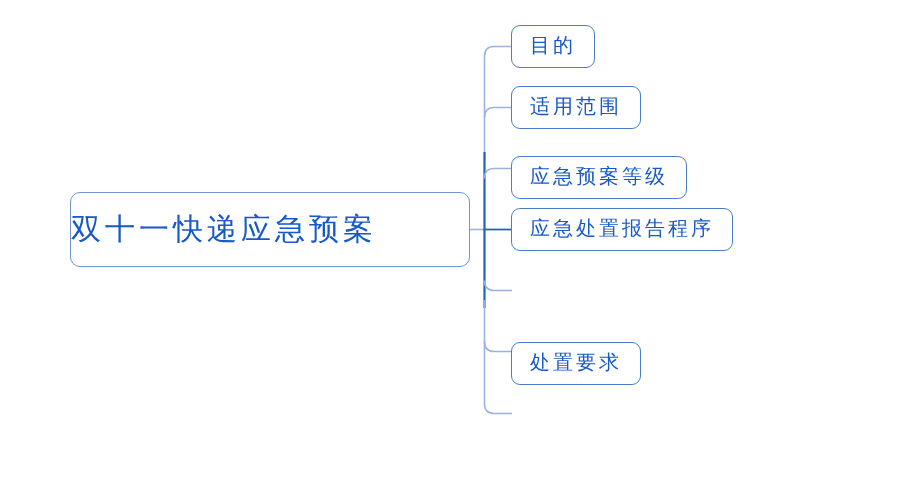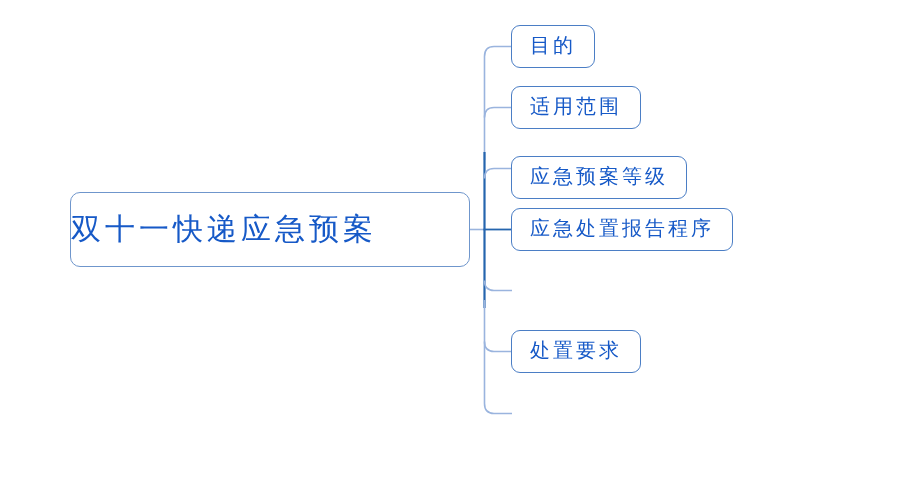--- a/index.html
+++ b/index.html
@@ -52,21 +52,21 @@
     letter-spacing: 3px;
     padding: 0 18px;
     border: 1.5px solid var(--node-border, #4b7ec5);
     border-radius: 9px;
   }
   .n1 { top: 25px; }
   .n2 { top: 86px; font-family: Liberation Serif, serif; }
   .n3 { top: 138px; margin-top: 18px; }
   .n4 { top: 208px; }
   .n5 { top: 269px; }
-  .n6 { top: 330px; }
+  .n6 { top: 342px; }
   .n7 { top: 392px; }
 </style>
 </head>
 <body>
 
 <div class="canvas">
 
   <svg class="connectors" viewBox="0 0 915 479" xmlns="http://www.w3.org/2000/svg">
     <path d="M 470 229.5 H 484.5" stroke-width="1.6" stroke="#9ab4de"></path>
     <path d="M 512 46.5 H 494 Q 484.5 46.5 484.5 56.5 V 160" stroke-width="1.6" stroke="#9ab4de"></path>

